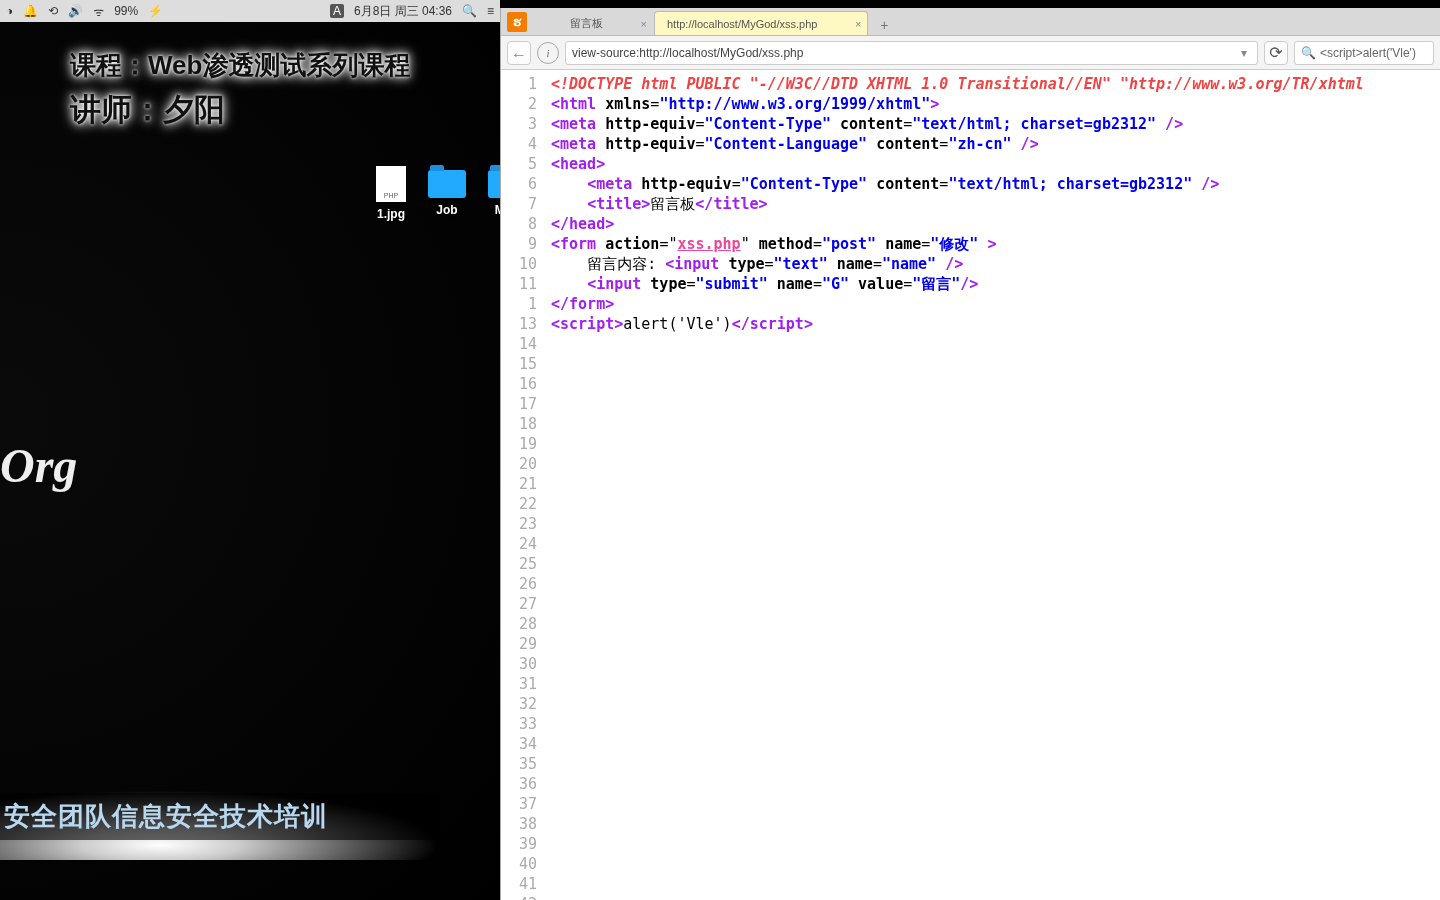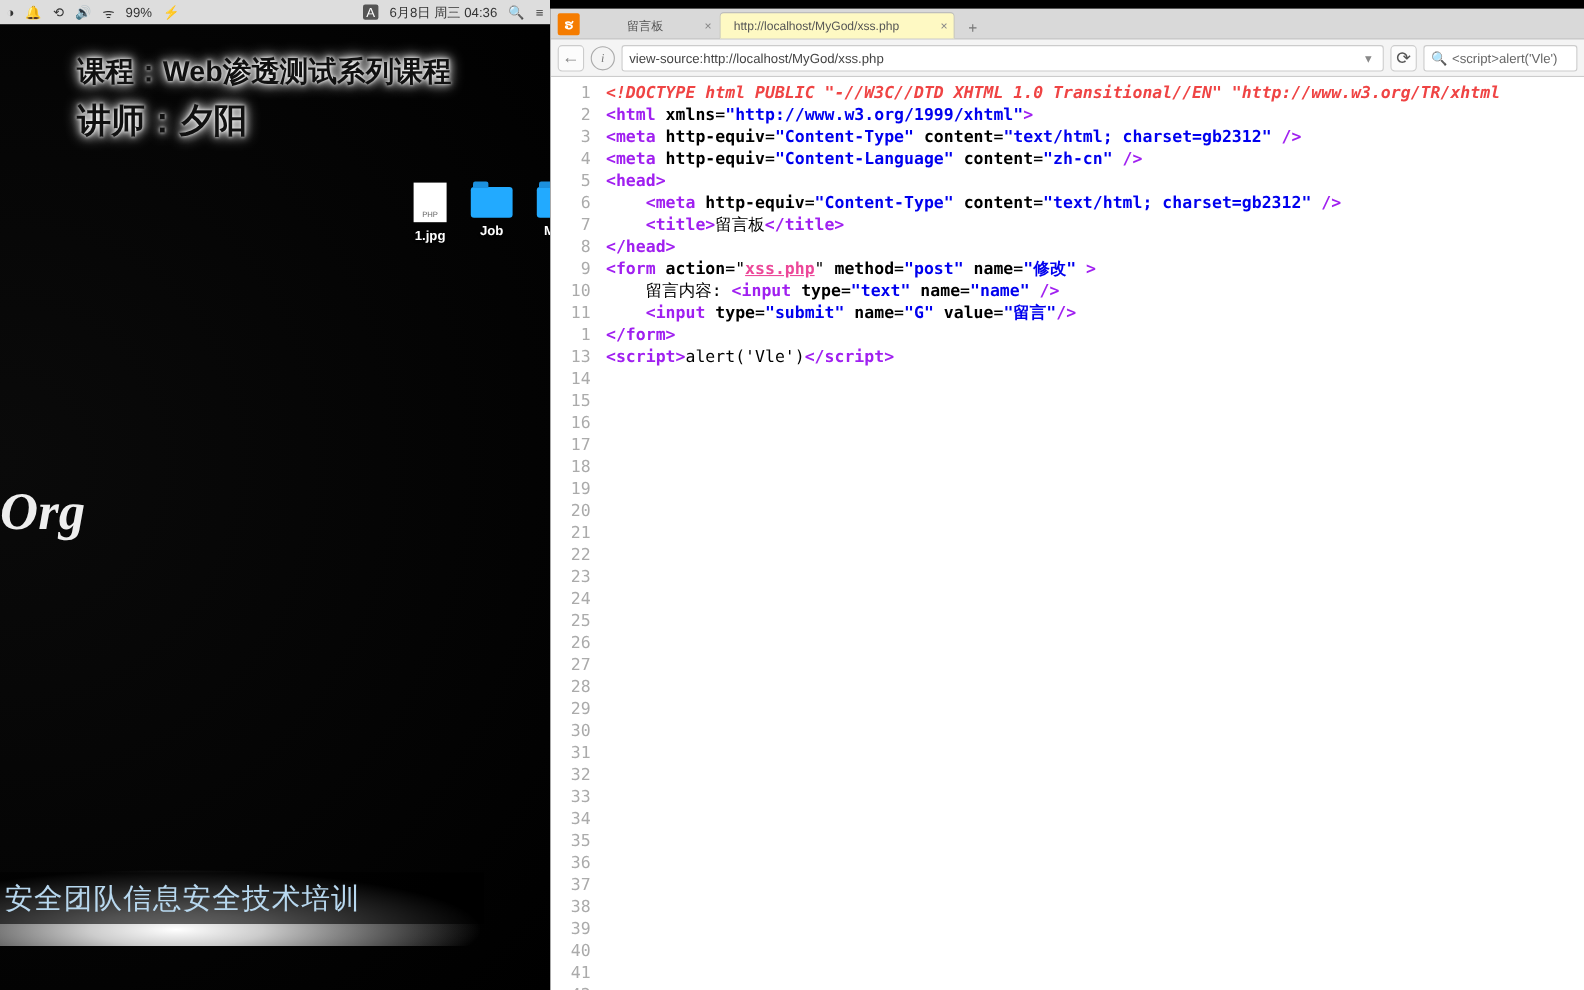--- a/index.html
+++ b/index.html
@@ -37,21 +37,21 @@
 
 .org-text {
   position: absolute; left: 0; top: 438px;
   font-family: cursive; font-style: italic;
   font-size: 48px; color: #eee; font-weight: bold; text-align: right;
 }
 
 .footer-band {
   position: absolute; left: 0; bottom: 60px; width: 440px;
   background: rgba(0,0,0,0.6); padding: 6px 4px;
-  color: #b8d8ef; font-size: 26px; font-weight: normal;
+  color: #b8d8ef; font-size: 26px; font-weight: bold;
   letter-spacing: 1px;
 }
 .glare {
   position: absolute; left: 0; bottom: 40px; width: 440px; height: 70px;
   background: radial-gradient(ellipse at 160px 55px, #fff 0, #ccc 20%, rgba(255,255,255,0) 70%);
 }
 
 .icons-col {
   position: absolute; left: 376px; top: 166px;
   display: flex; flex-direction: row; align-items: center; gap: 22px;

